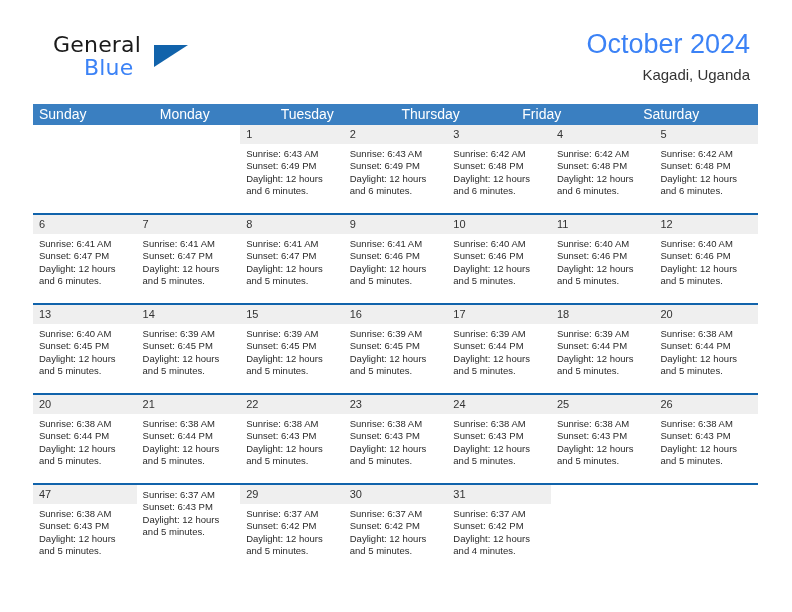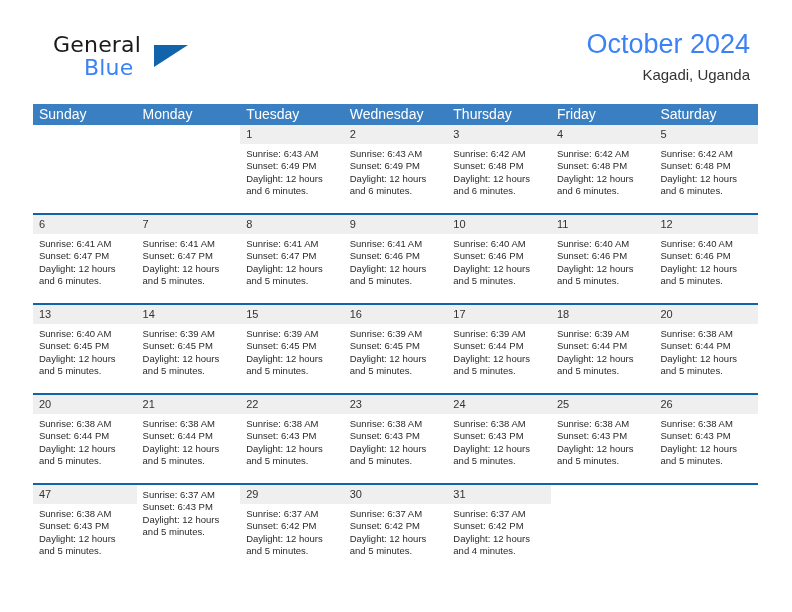--- a/index.html
+++ b/index.html
@@ -162,21 +162,20 @@
       <div class="cal-subtitle">Kagadi, Uganda</div>
     </div>
 
   </div>
 
   <div class="calendar">
     <div class="weekday-row" id="weekday-row">
         <div class="weekday-cell">Sunday</div>
         <div class="weekday-cell">Monday</div>
         <div class="weekday-cell">Tuesday</div>
-        <div class="weekday-cell">Wednesday</div>
         <div class="weekday-cell">Thursday</div>
         <div class="weekday-cell">Friday</div>
         <div class="weekday-cell">Saturday</div>
       </div>
     <div id="weeks-container">
         <div class="week-row first">
           <div class="day-cell blank">
             <div class="day-number"></div>
           </div>
           <div class="day-cell blank">

